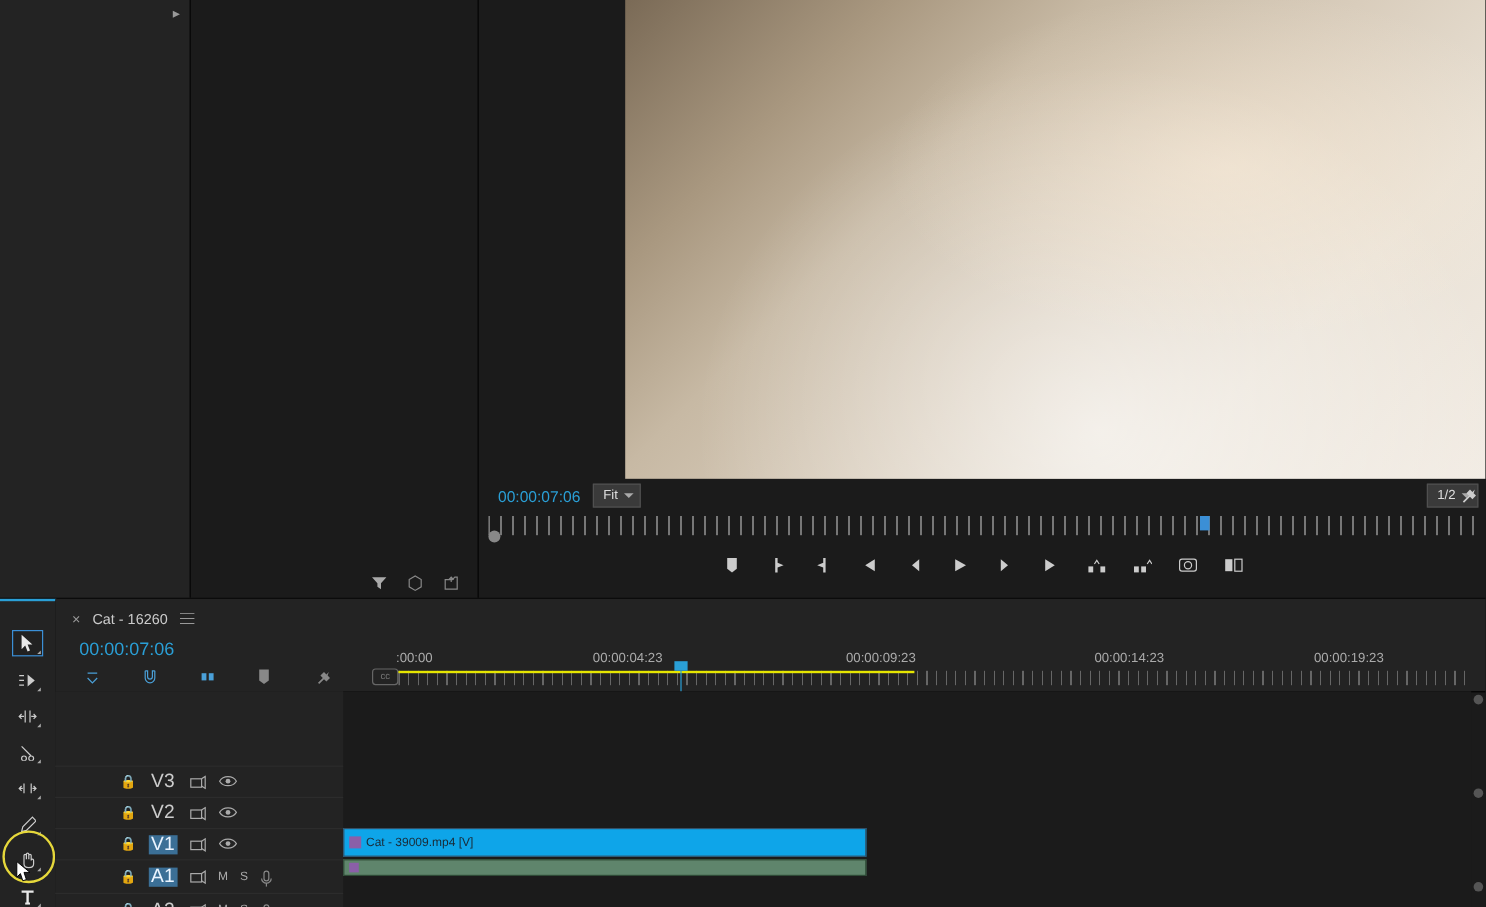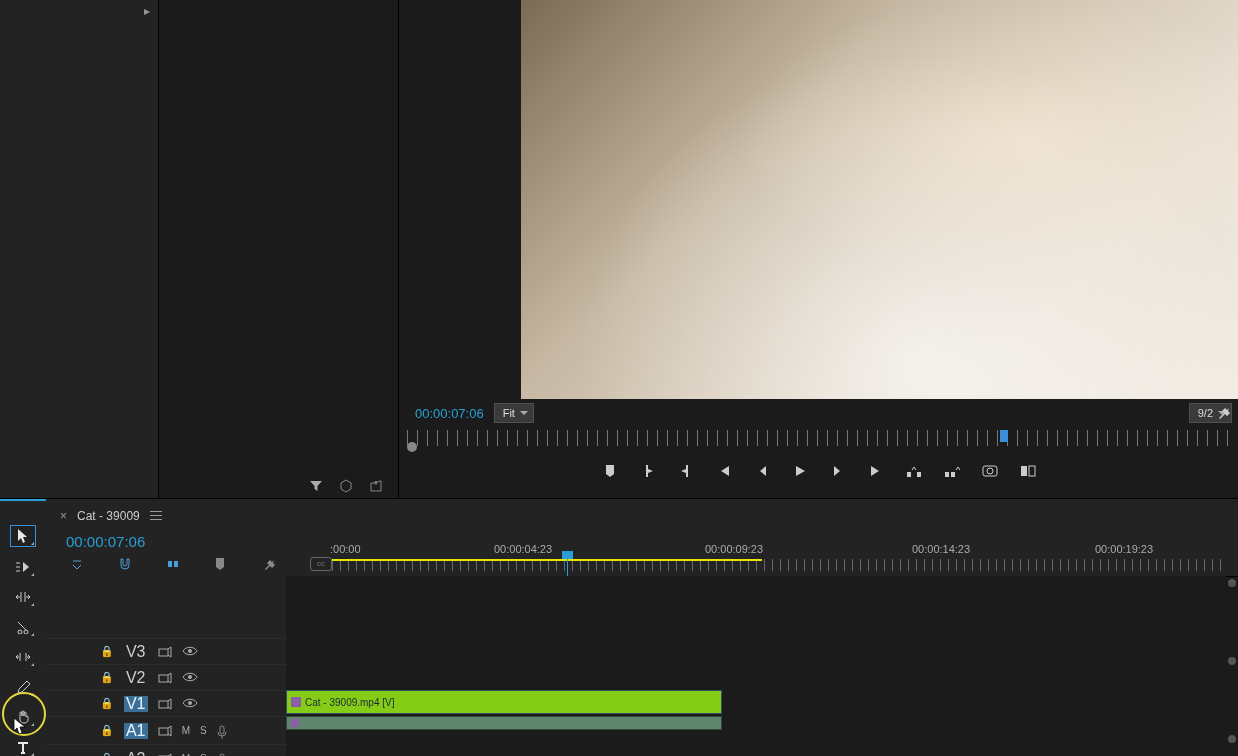--- a/index.html
+++ b/index.html
@@ -54,21 +54,21 @@
   .tracks{position:absolute;left:46px;right:12px;top:77px;bottom:0;background:#1b1b1b;}
   .trackhdr{position:absolute;left:0;width:240px;top:0;bottom:0;background:#232323;}
   .emptyv{height:62px;border-bottom:1px solid #2c2c2c;}
   .trk{height:25px;border-bottom:1px solid #2c2c2c;display:flex;align-items:center;gap:10px;padding-left:54px;font-size:11px;}
   .trk .lock{color:#888;}
   .trk .tag{width:24px;height:16px;display:flex;align-items:center;justify-content:center;color:#ccc;font-size:16px;}
   .trk .tag.on{background:#3b6f96;color:#eaf4ff;}
   .trk .sq{width:14px;height:12px;}
   .trk.audio{height:27px;}
   .trackbody{position:absolute;left:240px;right:0;top:0;bottom:0;}
-  .clip{position:absolute;height:22px;background:#84cc16;border:1px solid #325068;font-size:10px;color:#1a2a36;display:flex;align-items:center;padding-left:4px;overflow:hidden;gap:4px;}
+  .clip{position:absolute;height:22px;background:#0ea5e9;border:1px solid #325068;font-size:10px;color:#1a2a36;display:flex;align-items:center;padding-left:4px;overflow:hidden;gap:4px;}
   .clip.audio{background:#5f856c;border-color:#2e4a36;}
   .clip .fx{width:10px;height:10px;background:#8b5fa8;}
   .scrollv{position:absolute;right:0;top:0;bottom:0;width:12px;}
   .scrollv .dot{width:8px;height:8px;border-radius:50%;background:#555;margin:70px 2px;}
   svg{display:block;}
 </style>
 </head>
 <body>
 
 <div class="app">
@@ -97,21 +97,21 @@
           </span>
       </div>
     </div>
     <div class="top-right">
       <div class="preview"></div>
 
       <div class="pv-controls">
         <span class="tc-blue">00:00:07:06</span>
         <span class="dd">Fit</span>
         <div class="spacer"></div>
-        <span class="dd" style="margin-right:6px">9/2</span>
+        <span class="dd" style="margin-right:6px">1/2</span>
       </div>
       <span class="icn wrench-top">
           <svg width="16" height="16">
             <path d="M13 3l-2 2-2-2-3 3 2 2-5 5 1 1 5-5 2 2 3-3-2-2z" fill="#ccc"></path>
           </svg>
         </span>
 
       <div class="ruler-mini">
         <div class="marker"></div>
         <div class="knob"></div>
@@ -244,21 +244,21 @@
     <div class="hilite"></div>
     <div class="cursor-arrow">
       <svg width="14" height="18">
           <path d="M1 1l0 13 3-3 2 6 3-1-2-6h5z" fill="#fff" stroke="#000" stroke-width="0.8"></path>
         </svg>
     </div>
 
     <div class="tl-head">
       <div class="tl-tab">
         <span class="x">×</span>
-        <span>Cat - 39009</span>
+        <span>Cat - 16260</span>
         <span class="ham"></span>
       </div>
       <div class="tl-tc">00:00:07:06</div>
       <div class="tl-tools">
         <span class="mini">
             <svg width="14" height="14">
               <path d="M3 8l4 4 4-4M3 4h8" stroke="#4aa0d8" fill="none"></path>
             </svg>
           </span>
         <span class="mini">

